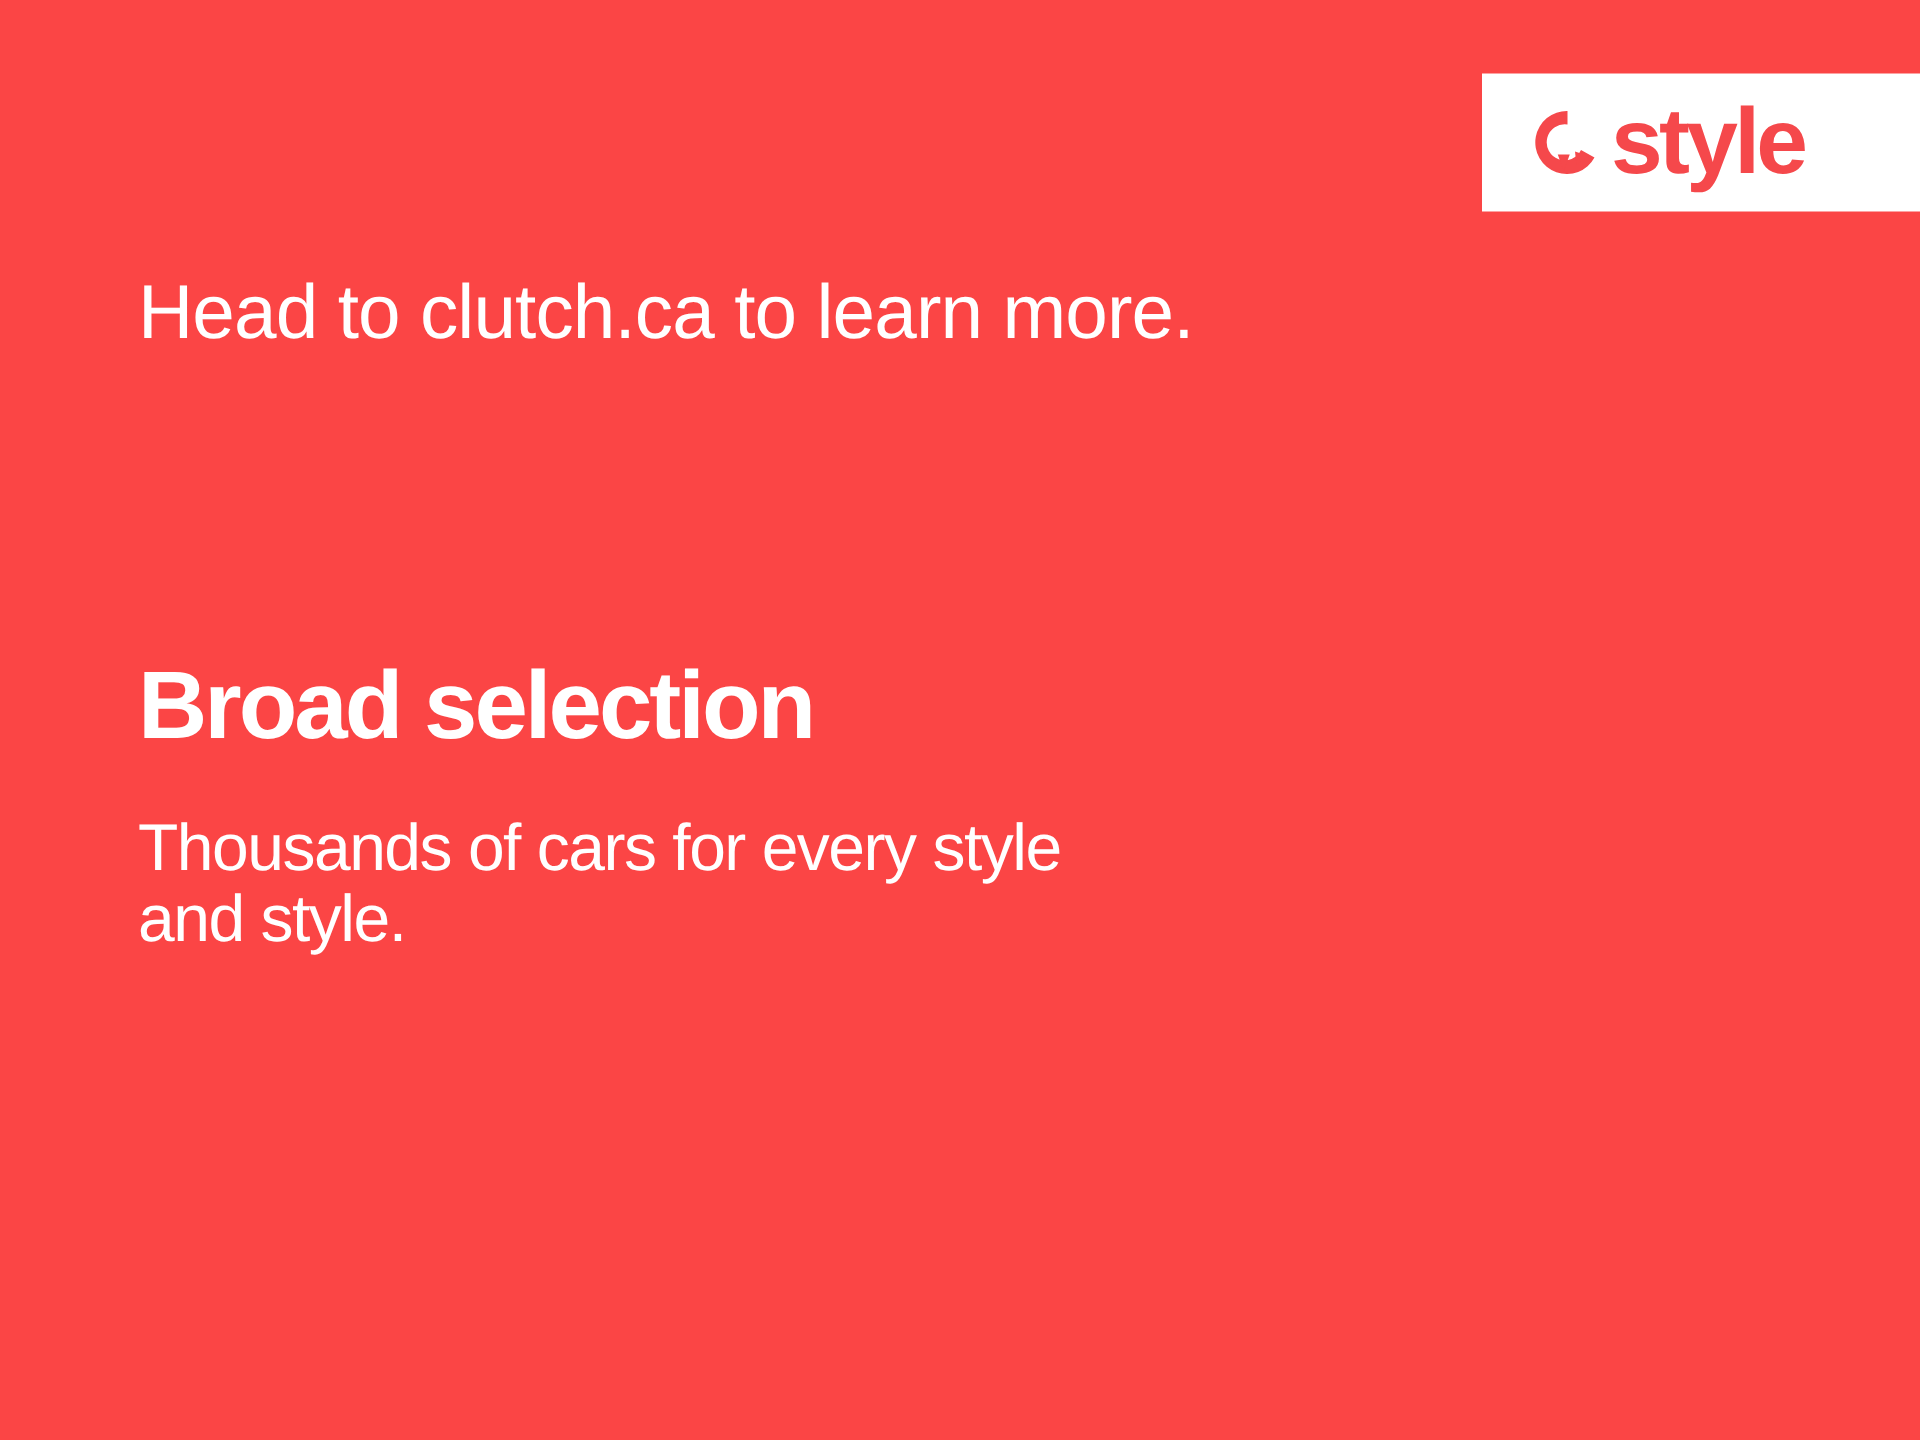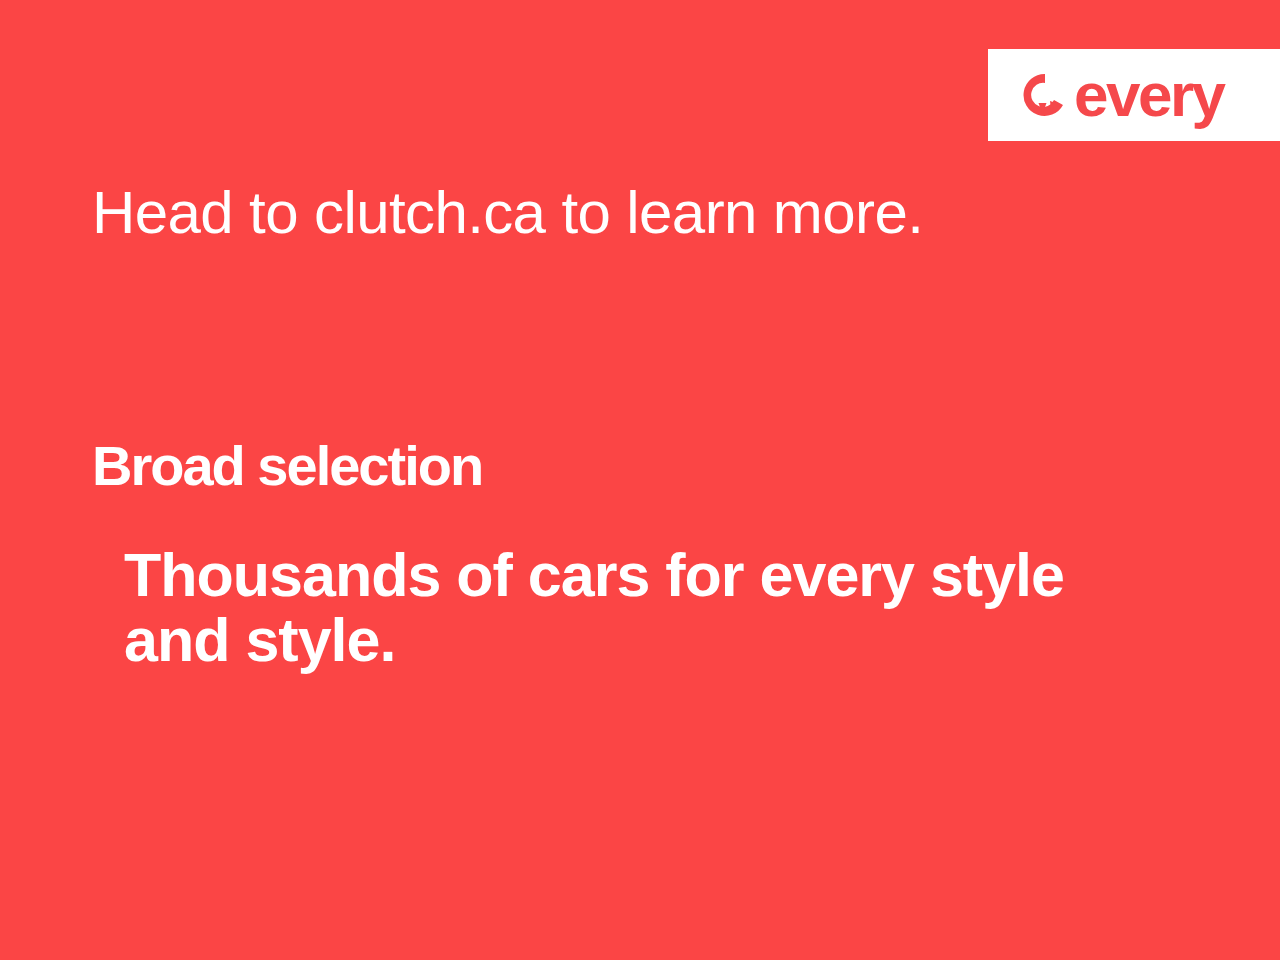--- a/index.html
+++ b/index.html
@@ -60,51 +60,50 @@
     line-height: 1;
     white-space: nowrap;
     -webkit-font-smoothing: antialiased;
   }
 
   
   .eyebrow {
     position: absolute;
     left: 92px;
     top: 180px;
-    font-size: 60px;
+    font-size: 51px;
     font-weight: normal;
     letter-spacing: -0.6px;
     color: #FFFFFF;
     line-height: 1.1;
     white-space: nowrap;
   }
 
   .headline {
     position: absolute;
     left: 92px;
     top: 437px;
-    font-size: 56px;
+    font-size: 64px;
     font-weight: bold;
     letter-spacing: -2px;
     color: #FFFFFF;
     line-height: 1.05;
     white-space: nowrap;
   }
 
   .subhead {
     position: absolute;
     left: 92px;
     top: 543px;
     width: 960px;
-    font-size: 61px;
-    font-weight: bold;
+    font-size: 44px;
+    font-weight: normal;
     letter-spacing: -1px;
     color: #FFFFFF;
     line-height: 1.06;
-    margin-left: 32px;
   }
 
   .subhead-line {
     display: block;
   }
 </style>
 </head>
 <body>
 
 <div class="slide">
@@ -115,21 +114,21 @@
 
         <path d="M50 8
                  A42 42 0 1 0 86 70
                  L68 60
                  A24 24 0 1 1 50 26
                  Z" fill="#F5484B"></path>
 
         <path d="M37 66 L53 66 L45 88 Z" fill="#F5484B"></path>
         <path d="M60 62 L78 68 L62 80 Z" fill="#F5484B"></path>
       </svg>
-      <span class="logo-word">every</span>
+      <span class="logo-word">style</span>
     </div>
   </div>
 
   <div class="eyebrow">Head to clutch.ca to learn more.</div>
 
   <div class="headline">Broad selection</div>
 
   <div class="subhead">
     <span class="subhead-line">Thousands of cars for every style</span>
     <span class="subhead-line">and style.</span>

